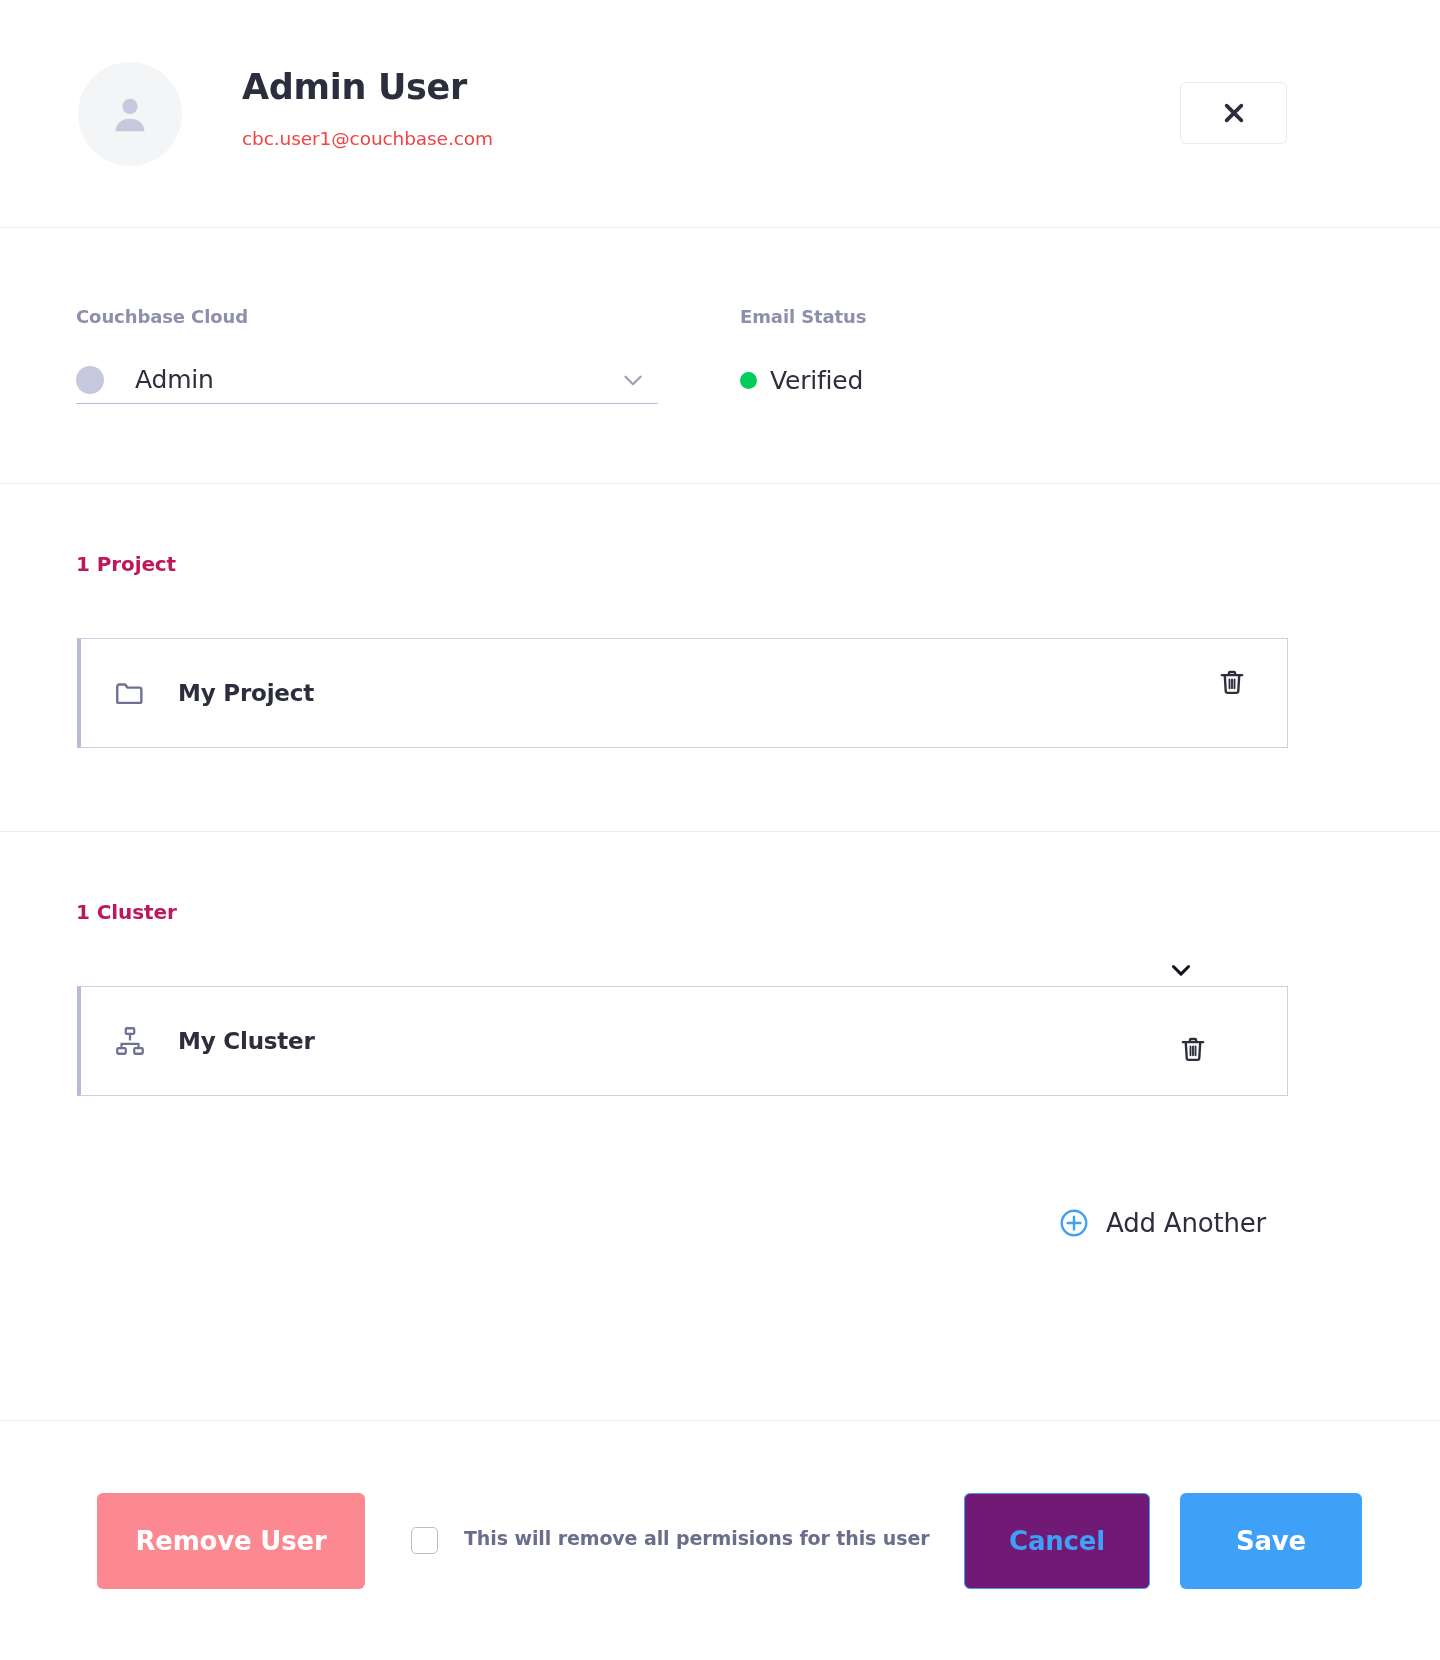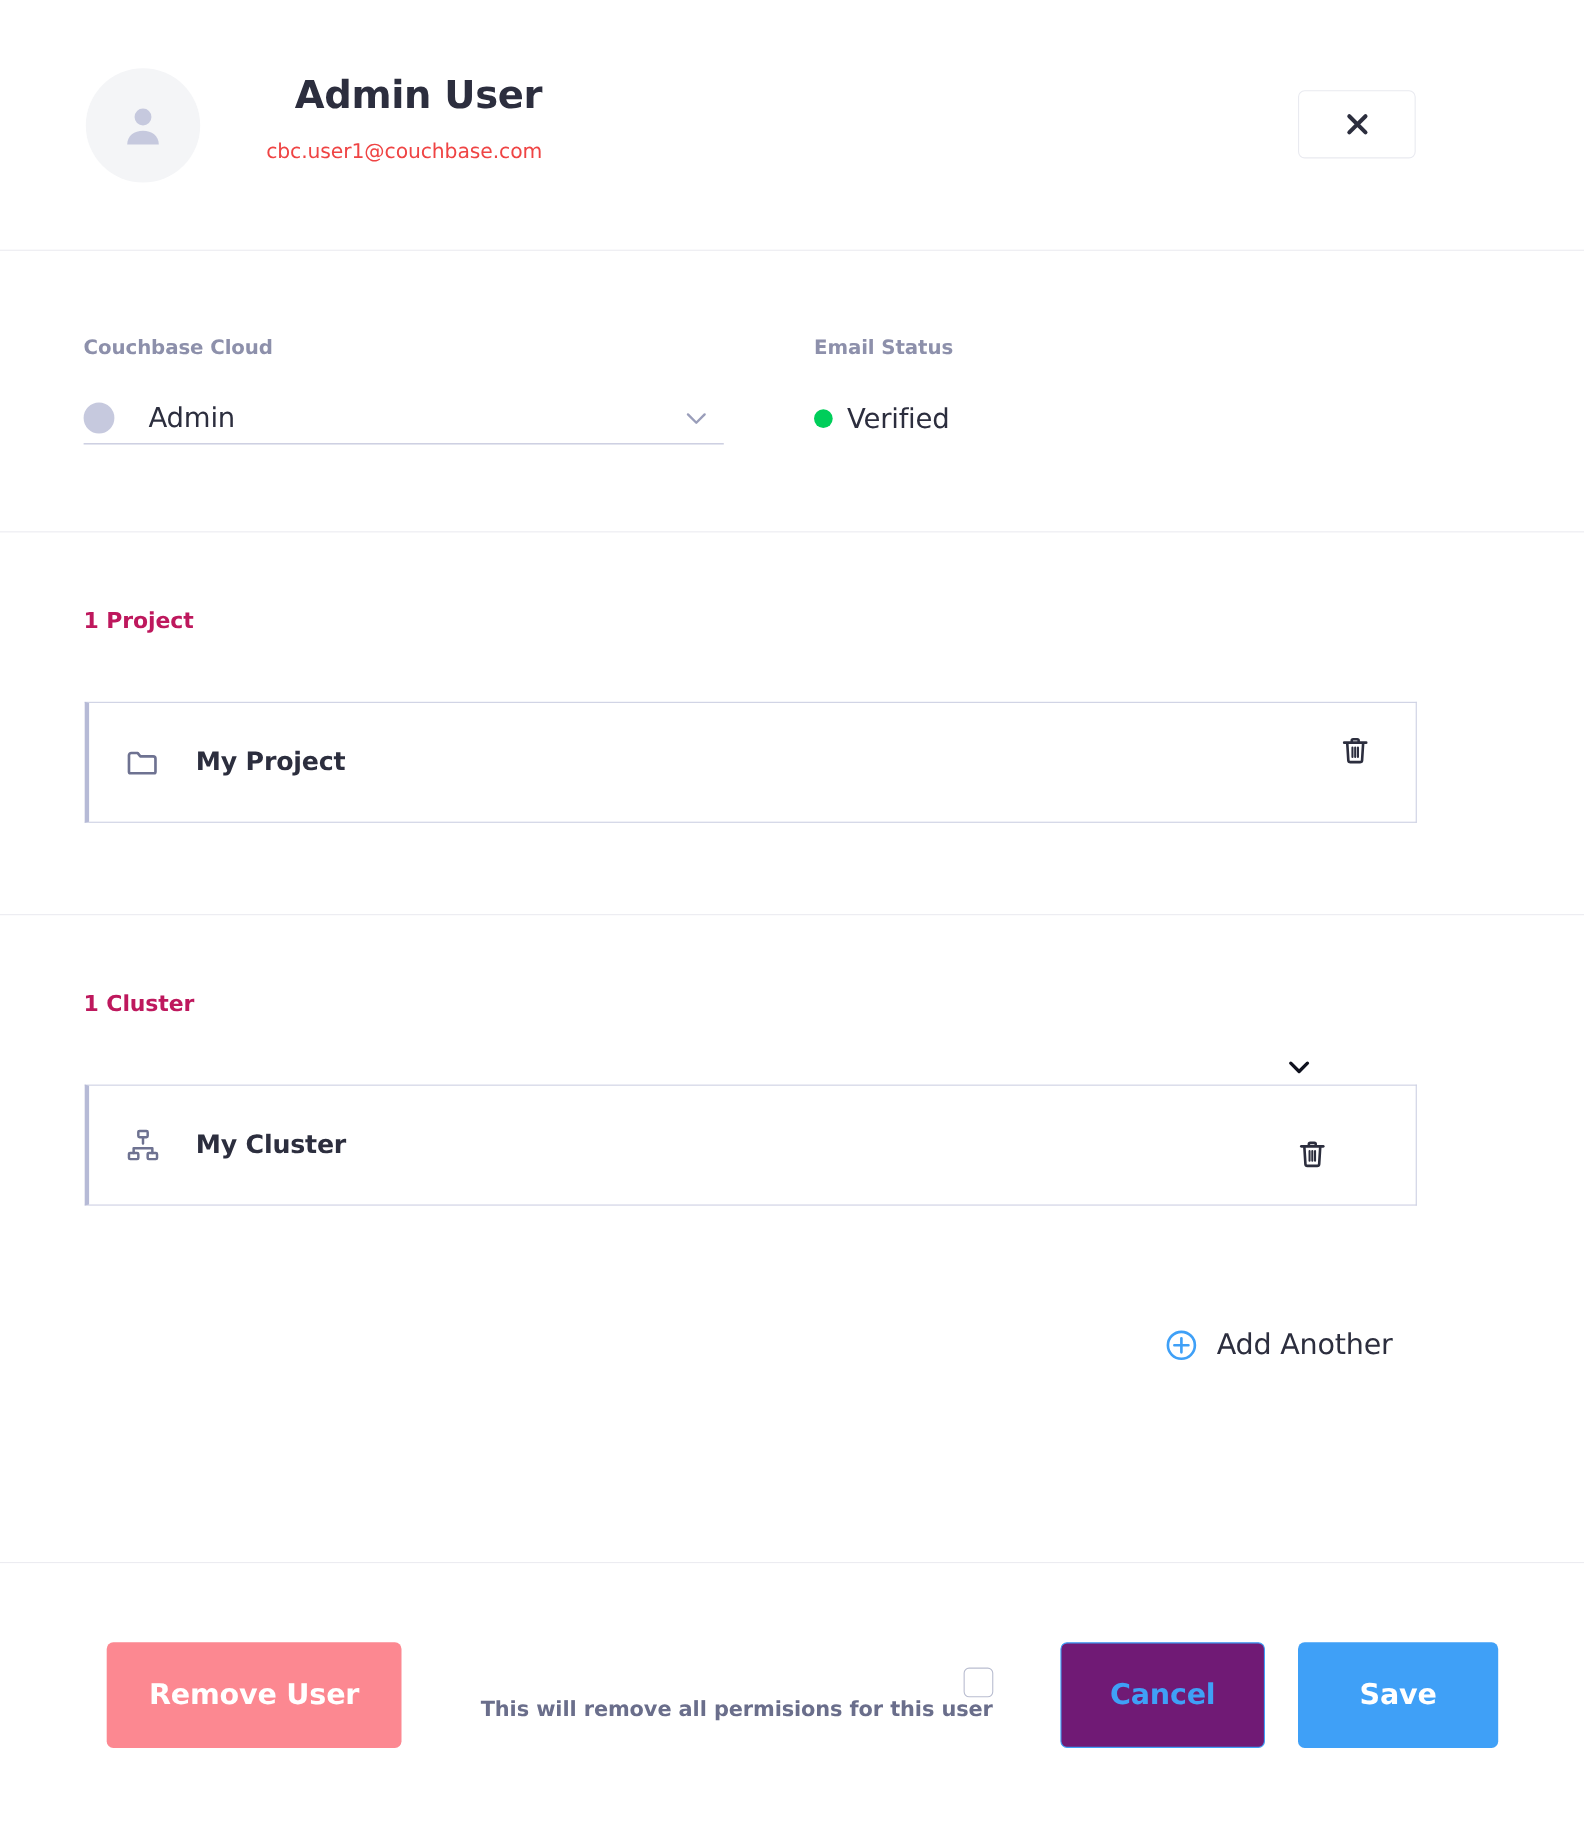--- a/index.html
+++ b/index.html
@@ -35,21 +35,21 @@
     height: 104px;
     border-radius: 50%;
     background: #f4f5f7;
     margin-left: 78px;
     display: flex;
     align-items: center;
     justify-content: center;
     flex: none;
   }
   .avatar svg { display: block; }
-  .identity { margin-left: 60px; padding-top: 6px; text-align: right; }
+  .identity { margin-left: 60px; padding-top: 6px; }
   .user-name {
     font-size: 35px;
     font-weight: bold;
     color: #2c2e3e;
     letter-spacing: -0.3px;
     line-height: 1.1;
   }
   .user-email {
     margin-top: 21px;
     font-size: 18.5px;
@@ -220,23 +220,22 @@
   .btn-remove {
     width: 268px;
     height: 96px;
     border-radius: 6px;
     background: #fc8891;
     color: #ffffff;
     font-size: 26px;
   }
   .remove-note {
     display: flex;
-    align-items: flex-end;
+    align-items: flex-start;
     margin-left: 46px;
-    flex-direction: column;
   }
   .checkbox {
     width: 27px;
     height: 27px;
     border: 1px solid #b9bdd0;
     border-radius: 5px;
     background: #fff;
     flex: none;
     cursor: pointer;
   }

